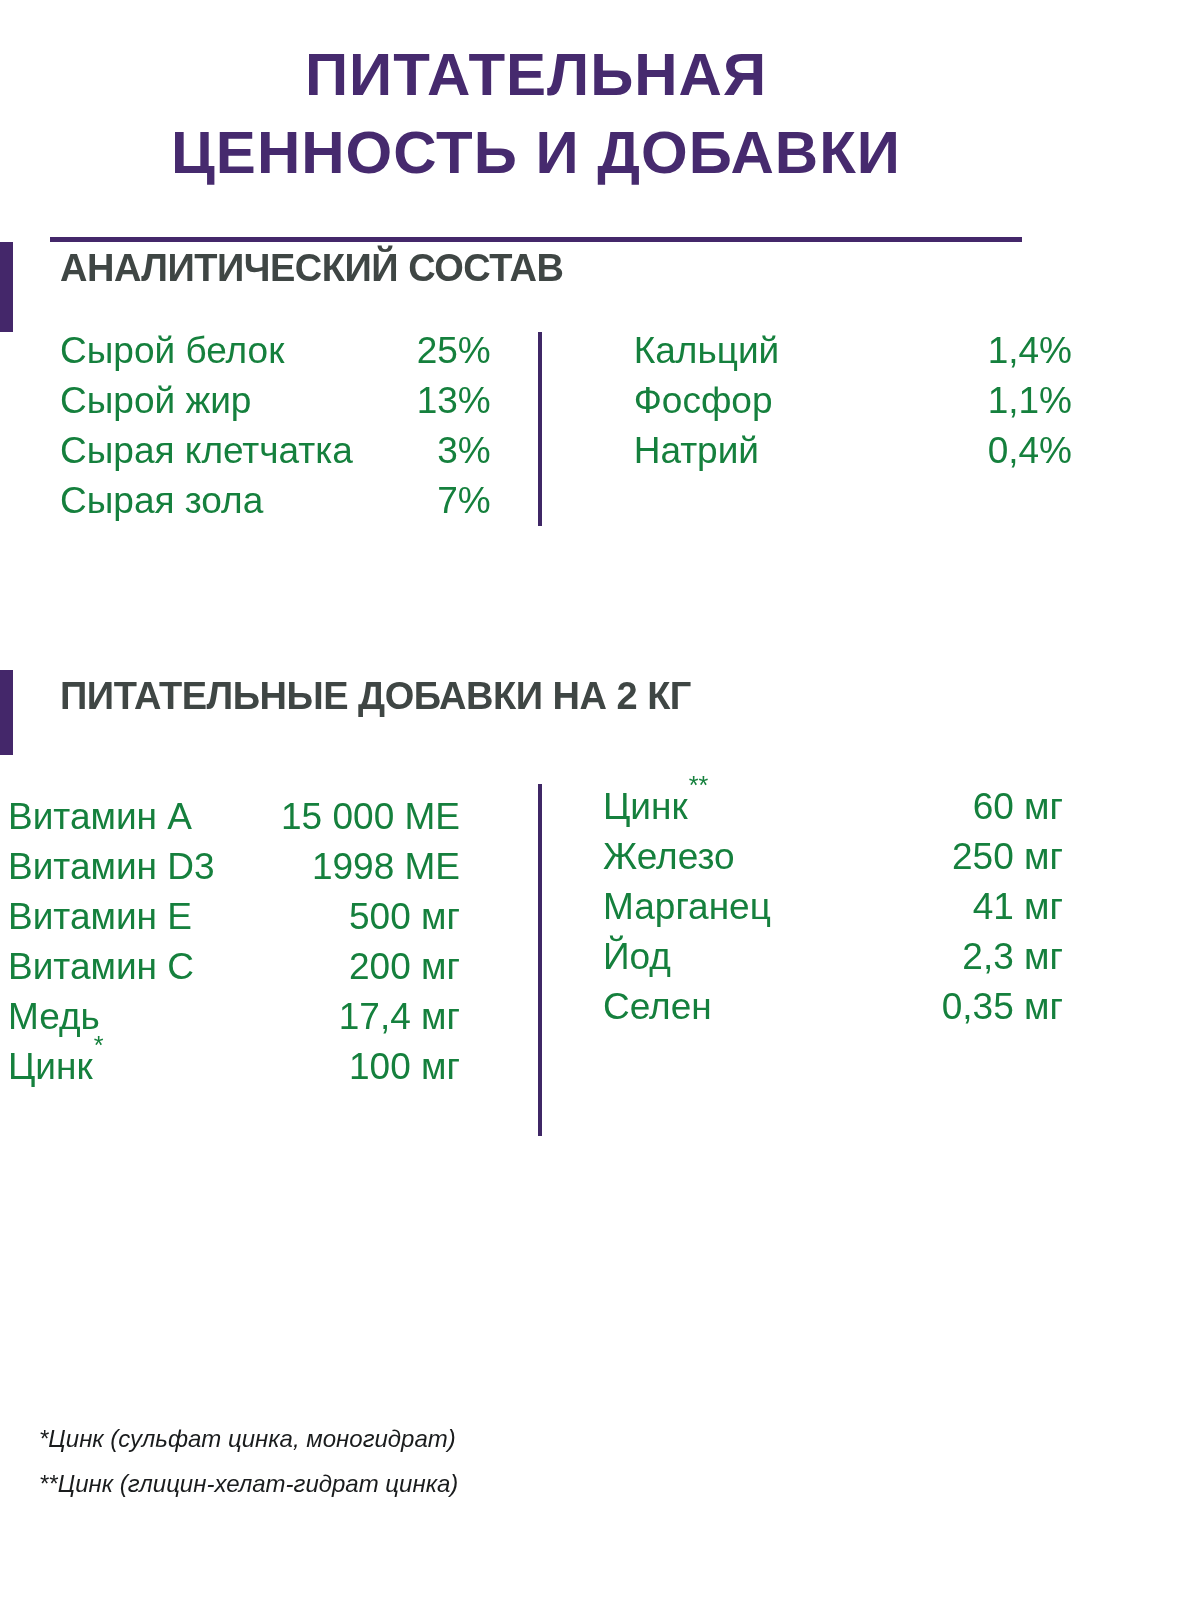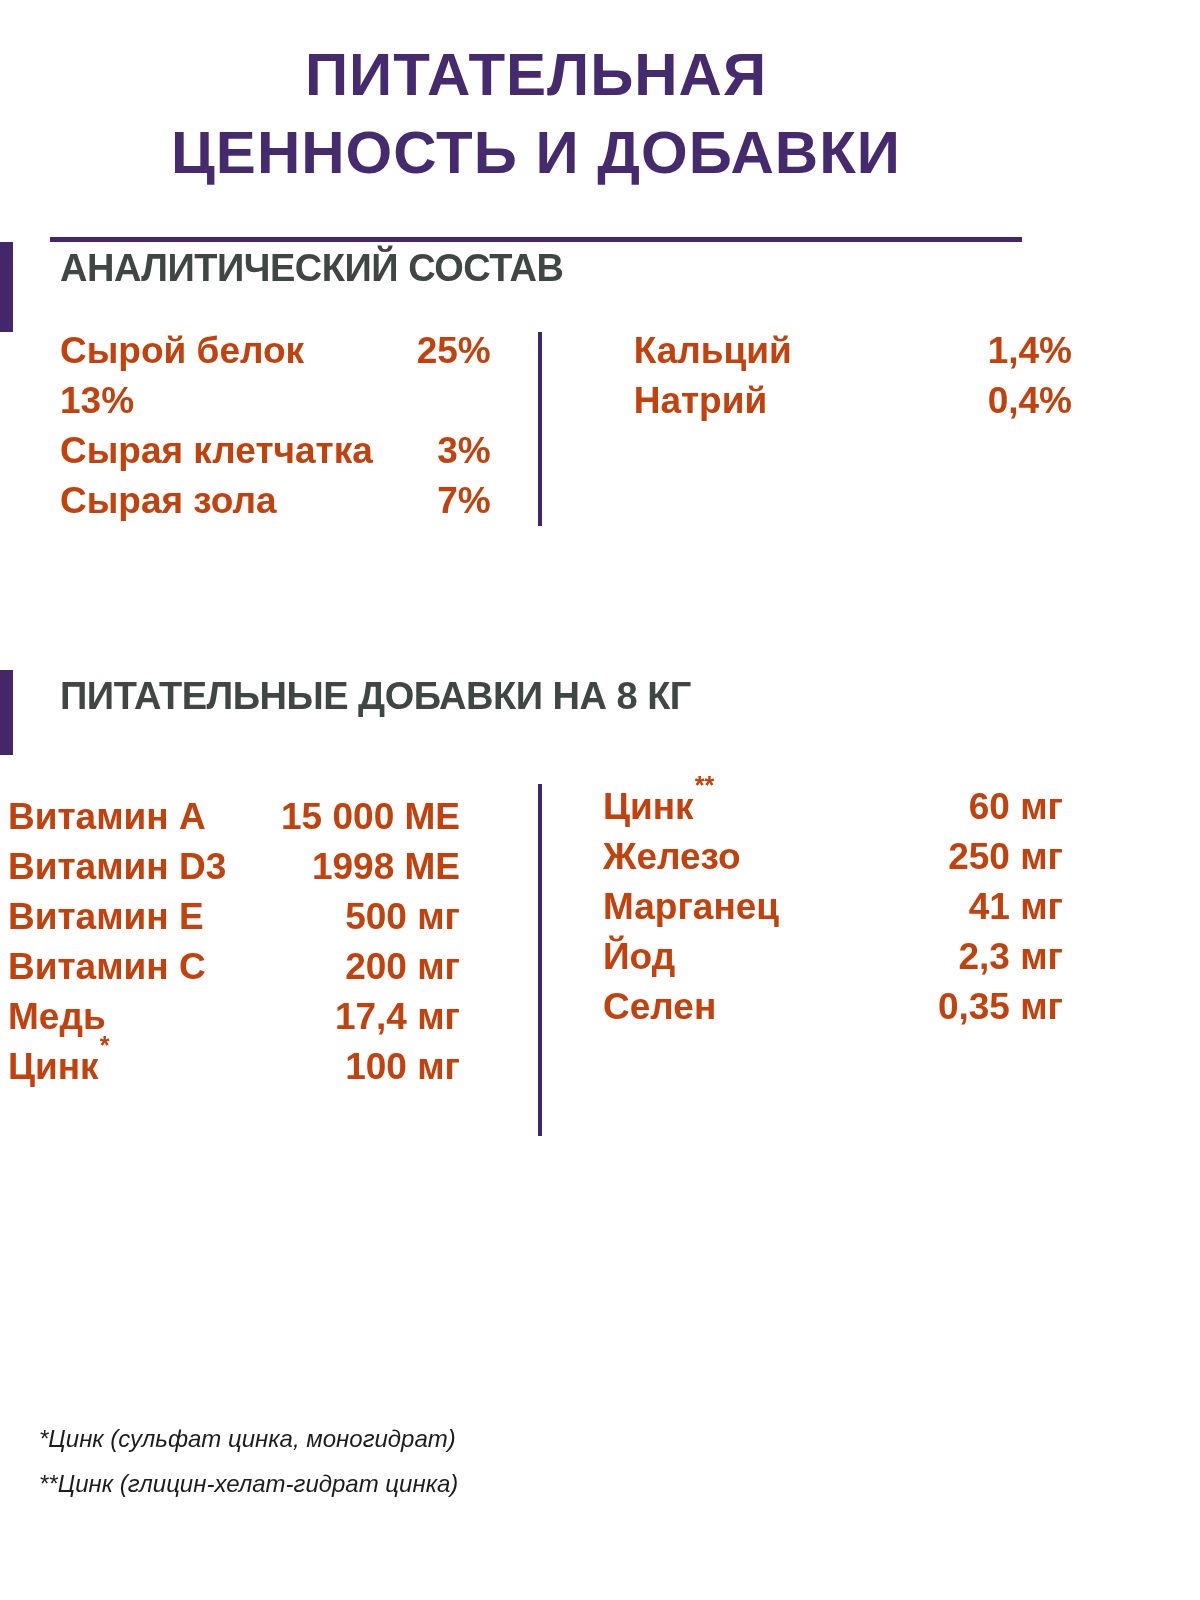--- a/index.html
+++ b/index.html
@@ -28,21 +28,21 @@
   #section2 .cols { margin-top:76px; min-height:344px;padding-left:8px; }
   .col-left  { width:452px; }
   .col-right { width:460px; margin-left:143px; }
   #section2 .col-right { margin-top:-10px; }
 
   .divider { position:absolute; left:538px; width:4px; background:#3f2766; }
   #section1 .divider { top:6px; height:194px; }
   #section2 .divider { top:-8px; height:352px; }
 
   .row { display:flex; justify-content:space-between; align-items:flex-start;
-         line-height:50px; font-size:37px; color:#c2410c;font-weight:bold; }
+         line-height:50px; font-size:37px; color:#15803d; }
   .row .value { text-align:right; white-space:nowrap; }
   sup.mark { font-size:68%; line-height:0; position:relative; top:-12px; margin-left:1px; }
 
   .footnotes { margin-top:280px; padding-left:39px; font-style:italic;
                font-size:24px; line-height:45px; color:#1a1c1d; }
 </style>
 </head>
 <body>
 
 <div class="page">
@@ -57,48 +57,53 @@
   <div class="section" id="section1">
     <div class="accent-bar"></div>
     <div class="heading">АНАЛИТИЧЕСКИЙ СОСТАВ</div>
     <div class="cols">
       <div class="col-left">
         <div class="row">
           <span class="label"><span>Сырой белок</span><sup class="mark"></sup></span>
           <span class="value">25%</span>
         </div>
         <div class="row">
+          <span class="label"><span>Сырой жир</span><sup class="mark"></sup></span>
           <span class="value">13%</span>
         </div>
         <div class="row">
           <span class="label"><span>Сырая клетчатка</span><sup class="mark"></sup></span>
           <span class="value">3%</span>
         </div>
         <div class="row">
           <span class="label"><span>Сырая зола</span><sup class="mark"></sup></span>
           <span class="value">7%</span>
         </div>
       </div>
       <div class="col-right">
         <div class="row">
           <span class="label"><span>Кальций</span><sup class="mark"></sup></span>
           <span class="value">1,4%</span>
         </div>
         <div class="row">
+          <span class="label"><span>Фосфор</span><sup class="mark"></sup></span>
+          <span class="value">1,1%</span>
+        </div>
+        <div class="row">
           <span class="label"><span>Натрий</span><sup class="mark"></sup></span>
           <span class="value">0,4%</span>
         </div>
       </div>
       <div class="divider"></div>
     </div>
   </div>
 
   <div class="section" id="section2">
     <div class="accent-bar"></div>
-    <div class="heading">ПИТАТЕЛЬНЫЕ ДОБАВКИ НА 8 КГ</div>
+    <div class="heading">ПИТАТЕЛЬНЫЕ ДОБАВКИ НА 2 КГ</div>
     <div class="cols">
       <div class="col-left">
         <div class="row">
           <span class="label"><span>Витамин A</span><sup class="mark"></sup></span>
           <span class="value">15 000 МЕ</span>
         </div>
         <div class="row">
           <span class="label"><span>Витамин D3</span><sup class="mark"></sup></span>
           <span class="value">1998 МЕ</span>
         </div>

